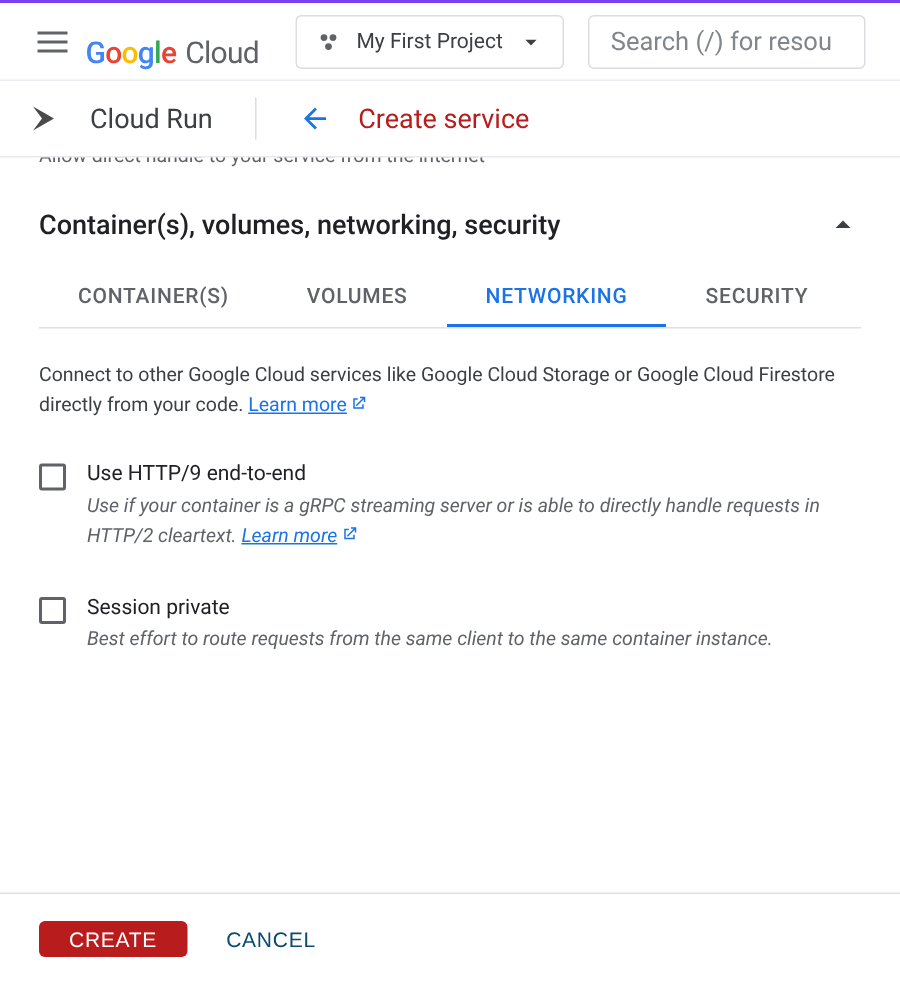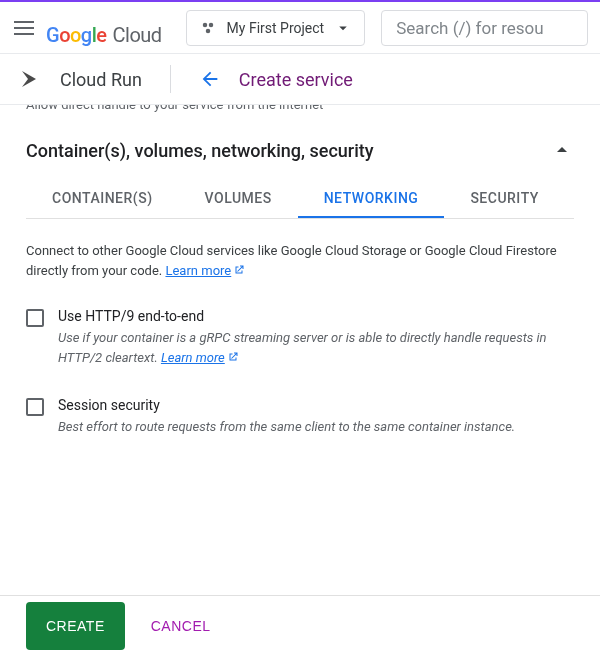--- a/index.html
+++ b/index.html
@@ -10,21 +10,21 @@
     width: 600px;
     height: 655px;
     overflow: hidden;
     background: #fff;
     border-top: 2px solid #7b3ff2;
   }
   .topbar {
     height: 52px;
     display: flex;
     align-items: center;
-    padding: 0 12px;
+    padding: 0 23px;
     gap: 10px;
     border-bottom: 1px solid #e8eaed;
   }
   .hamburger { width:24px; height:24px; display:flex; flex-direction:column; justify-content:center; gap:4px; cursor:pointer;}
   .hamburger span{ height:2px; background:#5f6368; width:20px; margin:0 auto;}
   .logo { display:flex; align-items:baseline; gap:4px; font-size:20px; font-weight:500; letter-spacing:-0.5px;}
   .logo .g1{color:#4285f4;} .logo .g2{color:#ea4335;} .logo .g3{color:#fbbc04;} .logo .g4{color:#4285f4;} .logo .g5{color:#34a853;} .logo .g6{color:#ea4335;}
   .logo .cloud{color:#5f6368; font-weight:400; margin-left:2px;margin-top:15px;}
   .project-picker {
     height:36px; border:1px solid #dadce0; border-radius:4px; display:flex; align-items:center;
@@ -35,21 +35,21 @@
     flex:1; height:36px; border:1px solid #dadce0; border-radius:4px; display:flex; align-items:center;
     padding:0 14px; color:#80868b; font-size:17px; margin-left:6px;
   }
   .subheader{
     height:50px; display:flex; align-items:center; padding:0 18px; gap:18px;
   }
   .run-icon{ width:24px; height:24px; }
   .subheader .cr-title{ font-size:18px; color:#3c4043;}
   .divider-v{ width:1px; height:28px; background:#dadce0; margin:0 10px;}
   .back-arrow{ color:#1a73e8; cursor:pointer;}
-  .create-title{ font-size:18px; color:#701a75;}
+  .create-title{ font-size:18px; color:#b91c1c;}
   .cutoff-line{
     border-top:1px solid #e8eaed; padding:0 26px; color:#5f6368; font-size:13px;
     height:8px; line-height:0px; overflow:hidden;
   }
   .content { padding: 26px 26px 0 26px; }
   .section-head {
     display:flex; align-items:center; justify-content:space-between; cursor:pointer;
     margin-bottom:18px;
   }
   .section-head h2{ font-size:18px; font-weight:500; color:#202124;}
@@ -70,25 +70,25 @@
     width:18px; height:18px; border:2px solid #5f6368; border-radius:2px; flex-shrink:0; margin-top:1px; cursor:pointer;
   }
   .opt-label{ font-size:14px; color:#202124; margin-bottom:4px;}
   .opt-desc{ font-size:13px; color:#5f6368; line-height:1.5;font-style:italic;}
   .footer {
     position:absolute; left:0; right:0; bottom:0; height:60px;
     border-top:1px solid #e0e0e0; display:flex; align-items:center; padding:0 26px; gap:22px;
     background:#fff;
   }
   .btn-primary{
-    background:#15803d; color:#fff; border:none; border-radius:4px; height:48px; padding:0 20px;
+    background:#b91c1c; color:#fff; border:none; border-radius:4px; height:24px; padding:0 20px;
     font-size:14px; font-weight:500; letter-spacing:0.5px; cursor:pointer;
   }
   .btn-flat{
-    background:none; border:none; color:#a21caf; font-size:14px; font-weight:500; letter-spacing:0.5px;
+    background:none; border:none; color:#0c4a6e; font-size:14px; font-weight:500; letter-spacing:0.5px;
     cursor:pointer; padding:8px 4px;text-align:center;
   }
 </style>
 </head>
 <body>
 
 <div class="topbar">
   <div class="hamburger">
     <span></span>
       <span></span>
@@ -158,21 +158,21 @@
         <span>Use if your container is a gRPC streaming server or is able to directly handle requests in HTTP/2 cleartext. </span><a class="link"><span>Learn more</span><svg viewBox="0 0 24 24">
               <path d="M14 3h7v7h-2V6.41l-9.29 9.3-1.42-1.42 9.3-9.29H14V3zM5 5h6v2H7v10h10v-4h2v6H5V5z" fill="#1a73e8"></path>
             </svg></a>
       </div>
     </div>
   </div>
 
   <div class="option">
     <div class="checkbox"></div>
     <div>
-      <div class="opt-label">Session security</div>
+      <div class="opt-label">Session private</div>
       <div class="opt-desc">Best effort to route requests from the same client to the same container instance.</div>
     </div>
   </div>
 
 
 </div>
 
 <div class="footer">
   <button class="btn-primary">CREATE</button>
   <button class="btn-flat">CANCEL</button>

